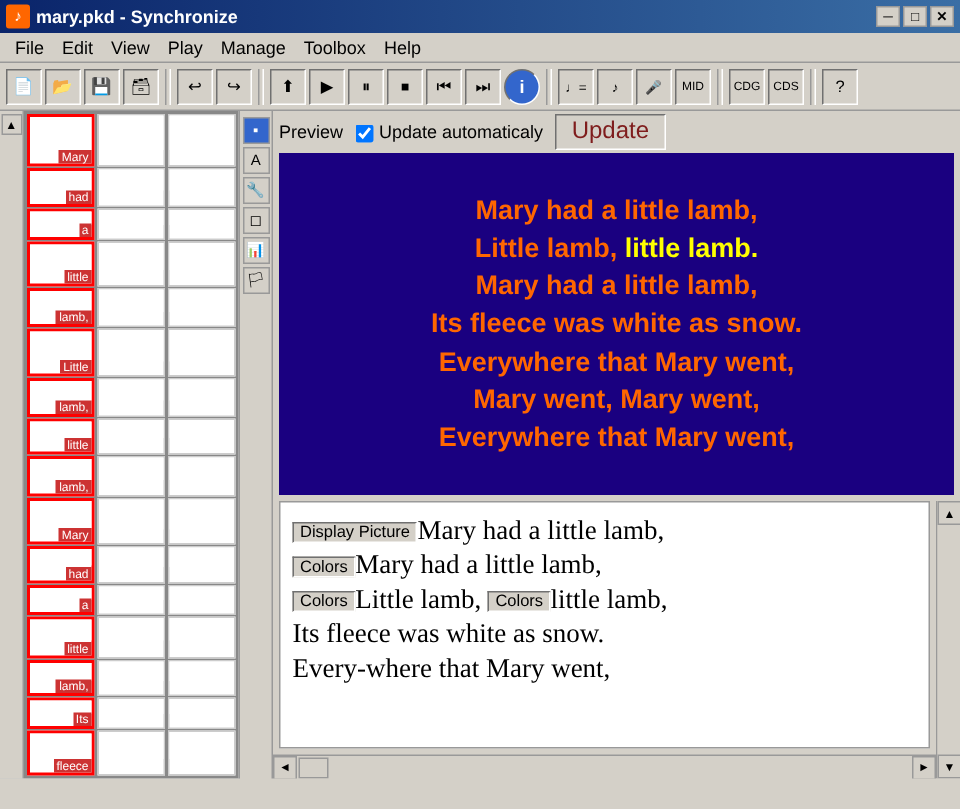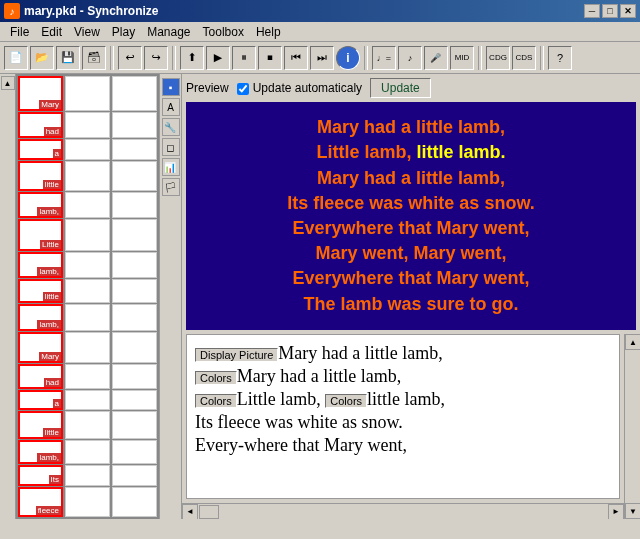--- a/index.html
+++ b/index.html
@@ -163,23 +163,23 @@
     }
     
     .update-btn {
       background: #d4d0c8;
       border: 1px solid;
       border-top-color: #707070;
       border-left-color: #707070;
       border-bottom-color: white;
       border-right-color: white;
       padding: 2px 10px;
-      font-size: 12px;
+      font-size: 16px;
       cursor: pointer;
-      color: #14532d;
+      color: #7f1d1d;
     }
     
     .preview-canvas {
       flex: 1;
       background: #1a0080;
       display: flex;
       align-items: center;
       justify-content: center;
       position: relative;
     }
@@ -570,21 +570,20 @@
       </div>
       <div class="preview-canvas">
         <div class="preview-text">
           <span>Mary had a little lamb,</span><br>
           <span>Little lamb, <span class="highlighted">little lamb.</span></span><br>
           <span>Mary had a little lamb,</span><br>
           <span>Its fleece was white as snow.</span><br>
           <span>Everywhere that Mary went,</span><br>
           <span>Mary went, Mary went,</span><br>
           <span>Everywhere that Mary went,</span><br>
-          <span>The lamb was sure to go.</span>
         </div>
       </div>
     </div>
 
     <div class="bottom-area">
       <div class="text-wrapper">
         <div class="text-display-area">
 
           <div class="text-line">
             <span class="tag-btn">Display Picture</span>Mary had a little lamb,

